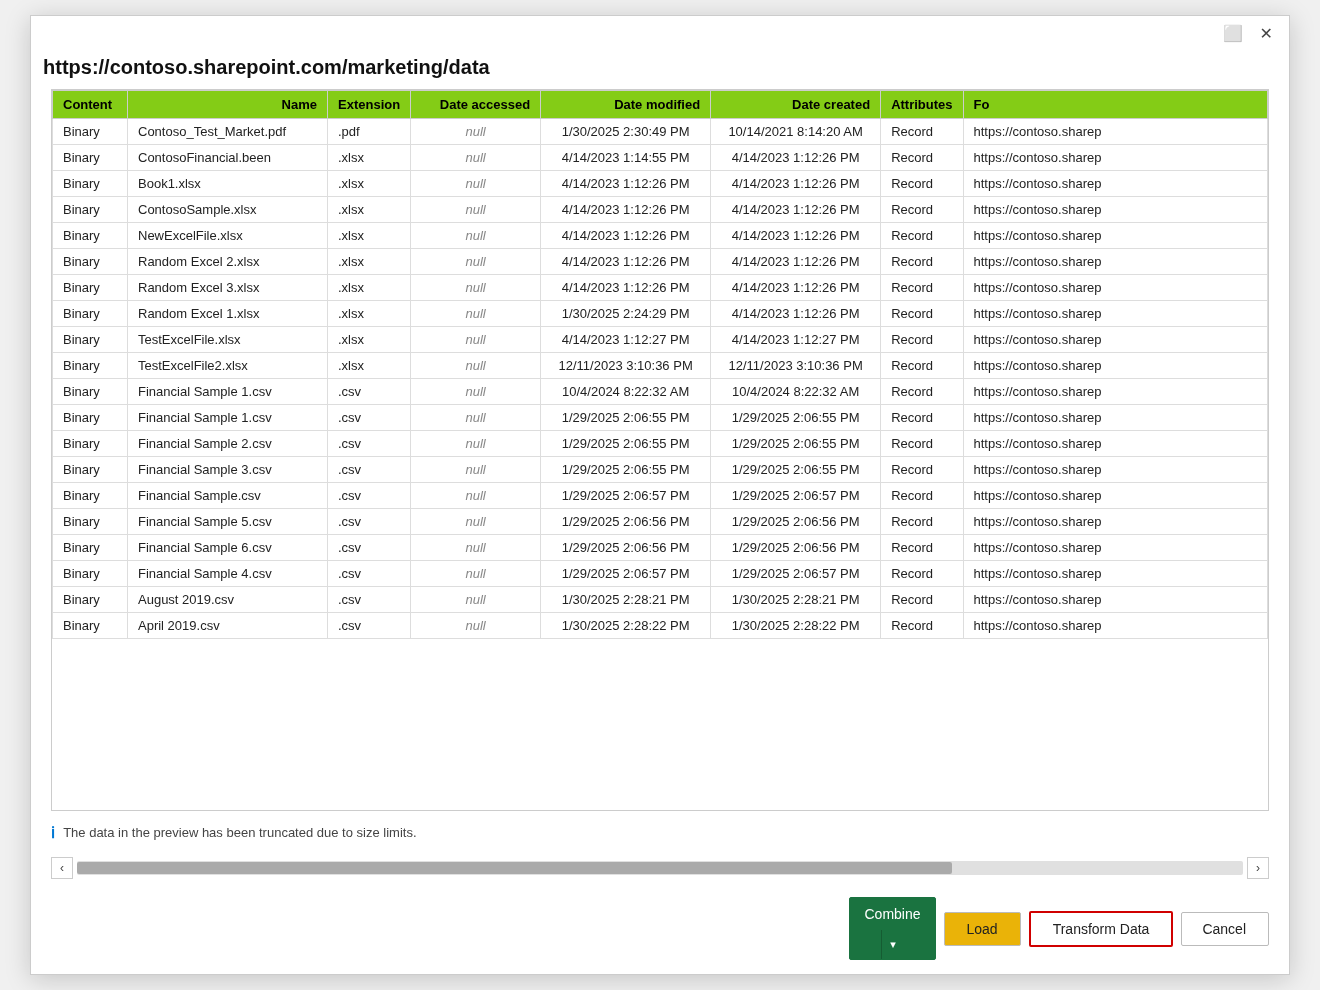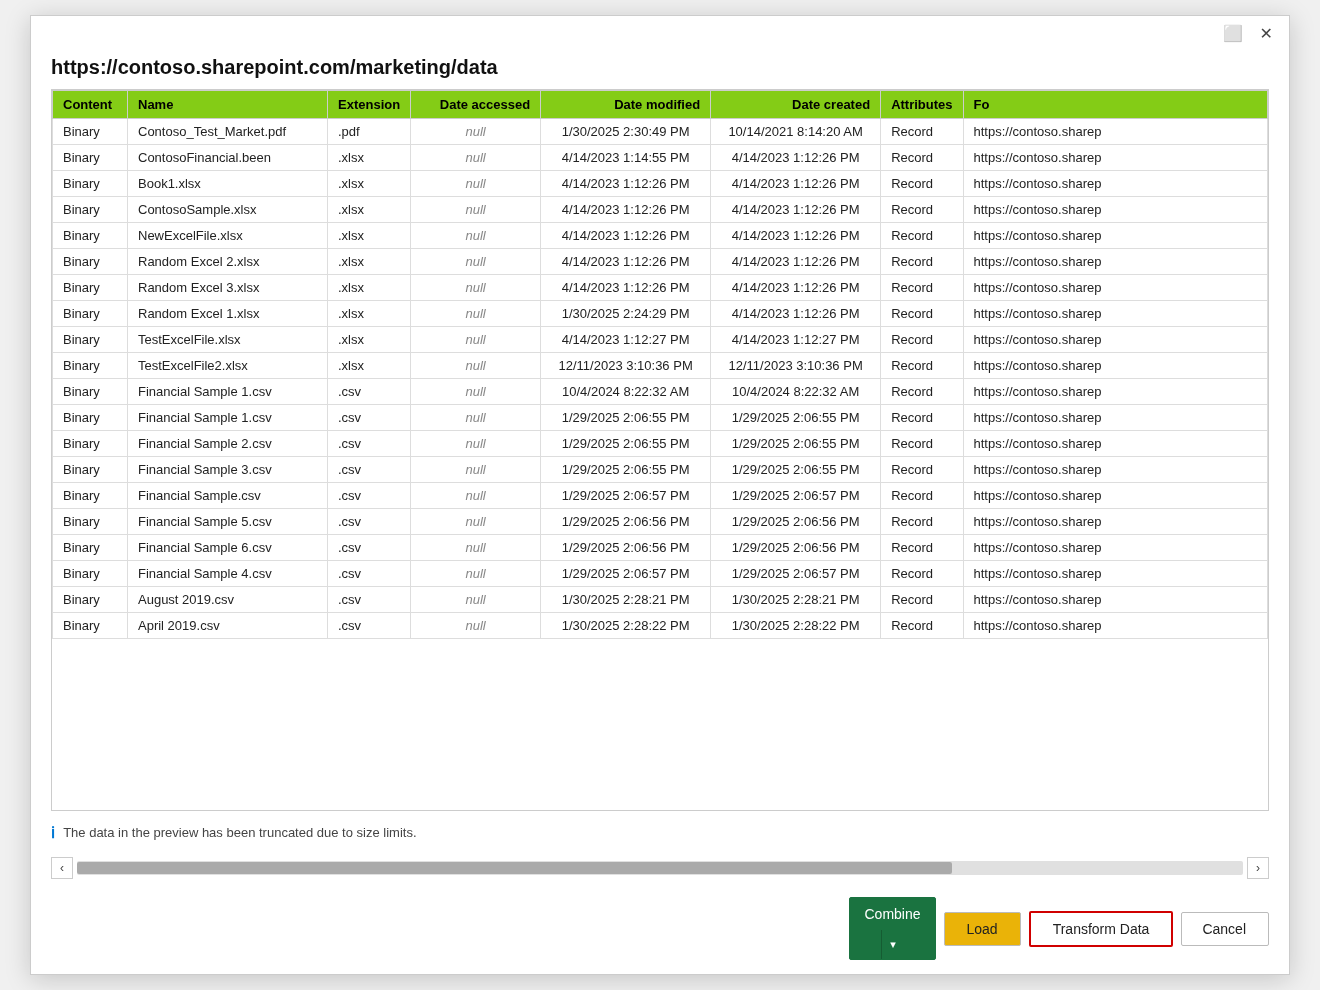--- a/index.html
+++ b/index.html
@@ -40,21 +40,21 @@
       cursor: pointer;
       font-size: 16px;
       color: #444;
       padding: 2px 4px;
       line-height: 1;
     }
     .dialog-title {
       font-size: 20px;
       font-weight: 700;
       color: #111;
-      padding: 12px 20px 10px 20px;
+      padding: 12px 20px 10px 12px;
     }
     .table-container {
       flex: 1;
       overflow: auto;
       margin: 0 20px;
       border: 1px solid #ccc;
     }
     table {
       border-collapse: collapse;
       width: 100%;
@@ -182,21 +182,21 @@
       border: 2px solid #d00000;
       font-weight: 500;
     }
     .btn-cancel {
       background: #fff;
       color: #222;
       border: 1px solid #bbb;
       padding-left: 20px;
     }
     .col-content { width: 75px; }
-    .col-name { width: 200px; }
+    .col-name { width: 200px; text-align: right; }
     .col-ext { width: 80px; }
     .col-dateaccessed { width: 130px; }
     .col-datemod { width: 170px; }
     .col-datecreated { width: 170px; }
     .col-attr { width: 80px; }
     .col-folder { min-width: 160px; }
   </style>
 </head>
 <body>
 

